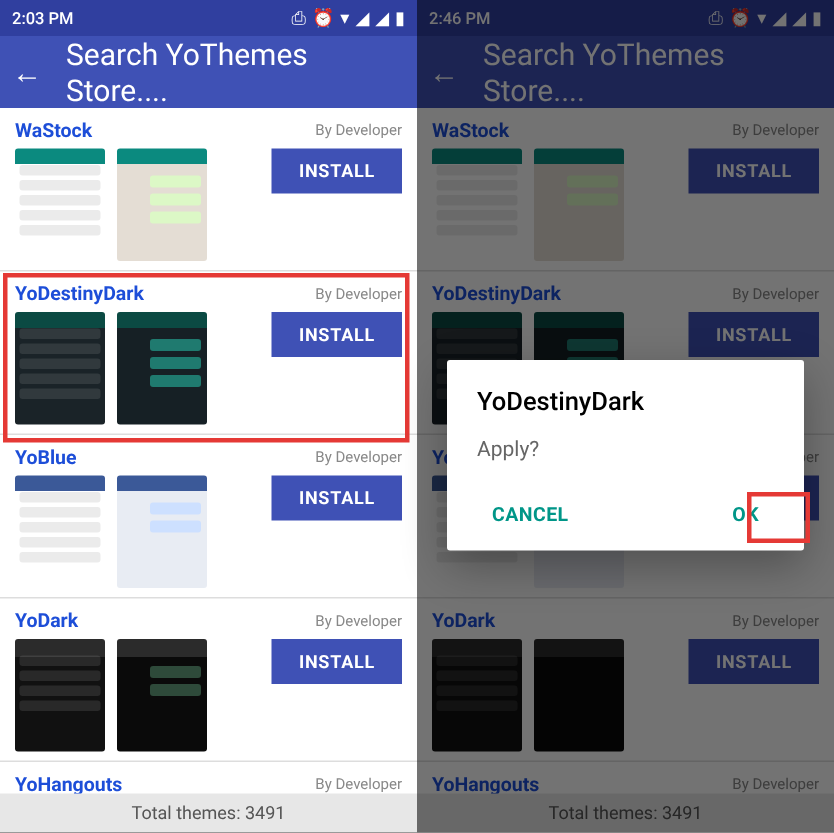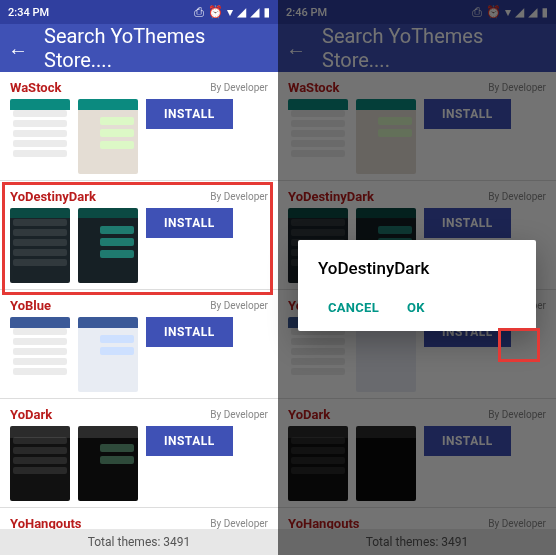--- a/index.html
+++ b/index.html
@@ -8,53 +8,53 @@
 .statusbar{height:24px;background:#303F9F;color:#fff;display:flex;align-items:center;padding:0 8px;font-size:11px}
 .statusbar .time{font-weight:500}
 .statusbar .spacer{flex:1}
 .statusbar .icon{margin-left:4px;font-size:12px}
 .appbar{height:48px;background:#3F51B5;color:#fff;display:flex;align-items:center;padding:0 8px}
 .appbar .back{font-size:20px;margin-right:16px;font-weight:300;cursor:pointer}
 .appbar .title{font-size:20px;flex:1}
 .content{flex:1;overflow:hidden;position:relative;background:#fff}
 .item{border-bottom:1px solid #ddd;padding:6px 10px}
 .item-head{display:flex;justify-content:space-between;align-items:center;padding:2px 0 4px}
-.item-name{font-size:13px;font-weight:700;color:#b91c1c}
+.item-name{font-size:13px;font-weight:700;color:#1d4ed8}
 .item-dev{font-size:10px;color:#888}
 .item-body{display:flex;align-items:flex-start;gap:8px}
 .shot{width:60px;height:75px;border-radius:2px;flex-shrink:0;position:relative;overflow:hidden}
 .shot.wa{background:linear-gradient(#0b8a7f 0 14%,#fff 14% 100%)}
 .shot.wa2{background:linear-gradient(#0b8a7f 0 14%,#e4ddd4 14% 100%)}
 .shot.dark{background:linear-gradient(#0b4a43 0 14%,#1a2328 14% 100%)}
 .shot.dark2{background:linear-gradient(#0b4a43 0 14%,#162025 14% 100%)}
 .shot.blue{background:linear-gradient(#3b5998 0 14%,#fff 14% 100%)}
 .shot.blue2{background:linear-gradient(#3b5998 0 14%,#e8ecf3 14% 100%)}
 .shot.yodark{background:linear-gradient(#2b2b2b 0 16%,#111 16% 100%)}
 .shot.yodark2{background:linear-gradient(#2b2b2b 0 16%,#0a0a0a 16% 100%)}
 .rows{position:absolute;inset:14% 3px 3px;display:flex;flex-direction:column;gap:3px}
 .row{height:7px;border-radius:2px;background:rgba(0,0,0,.08)}
 .dark .row,.dark2 .row,.yodark .row,.yodark2 .row{background:rgba(255,255,255,.1)}
 .bub{position:absolute;right:4px;width:34px;height:8px;background:#dcf8c6;border-radius:2px}
-.install{flex:1;display:flex;justify-content:flex-start;align-items:flex-end}
+.install{flex:1;display:flex;justify-content:flex-end;align-items:flex-end}
 .install-btn{background:#3F51B5;color:#fff;border:none;padding:8px 18px;font-size:12px;font-weight:700;letter-spacing:.5px;cursor:pointer}
 .footer{position:absolute;bottom:0;left:0;right:0;background:#e7e7e7;color:#555;font-size:12px;text-align:center;padding:6px}
 .highlight{position:absolute;border:3px solid #e53935;pointer-events:none;z-index:5}
 .scrim{position:absolute;inset:0;background:rgba(0,0,0,.55);z-index:10}
 .dialog{position:absolute;left:20px;right:20px;top:240px;background:#fff;border-radius:2px;z-index:20;padding:18px 20px 8px;box-shadow:0 10px 30px rgba(0,0,0,.3)}
 .dlg-title{font-size:17px;font-weight:500;color:#000;margin-bottom:14px}
 .dlg-msg{font-size:14px;color:#666;margin-bottom:20px}
-.dlg-actions{display:flex;justify-content:flex-start;gap:8px}
+.dlg-actions{display:flex;justify-content:space-between;gap:8px}
 .dlg-btn{background:none;border:none;color:#009688;font-size:13px;font-weight:700;padding:8px 10px;cursor:pointer;letter-spacing:.3px}
 </style>
 </head>
 <body>
 
 <div class="phone">
   <div class="statusbar">
-    <span class="time">2:34 PM</span>
+    <span class="time">2:03 PM</span>
     <span class="spacer"></span>
     <span class="icon">⎙</span>
     <span class="icon">⏰</span>
     <span class="icon">▾</span>
     <span class="icon">◢</span>
     <span class="icon">◢</span>
     <span class="icon">▮</span>
   </div>
   <div class="appbar">
     <span class="back">←</span>
@@ -291,19 +291,20 @@
           <span class="item-dev">By Developer</span>
         </div>
     </div>
 
     <div class="footer">Total themes: 3491</div>
   </div>
 
   <div class="scrim"></div>
   <div class="dialog">
     <div class="dlg-title">YoDestinyDark</div>
+    <div class="dlg-msg">Apply?</div>
     <div class="dlg-actions">
       <button class="dlg-btn">CANCEL</button>
       <button class="dlg-btn">OK</button>
     </div>
   </div>
   <div class="highlight" style="right:16px;top:328px;width:42px;height:34px;z-index:30"></div>
 </div>
 
 </body></html>

